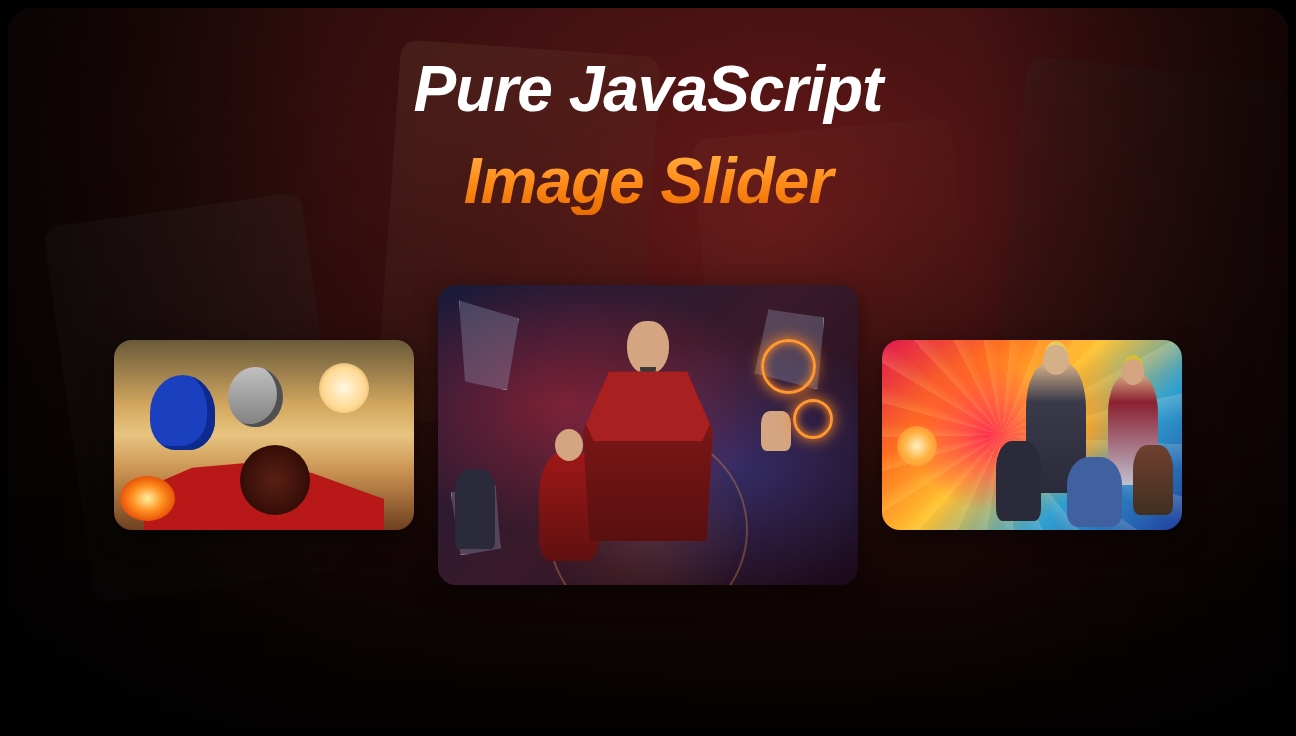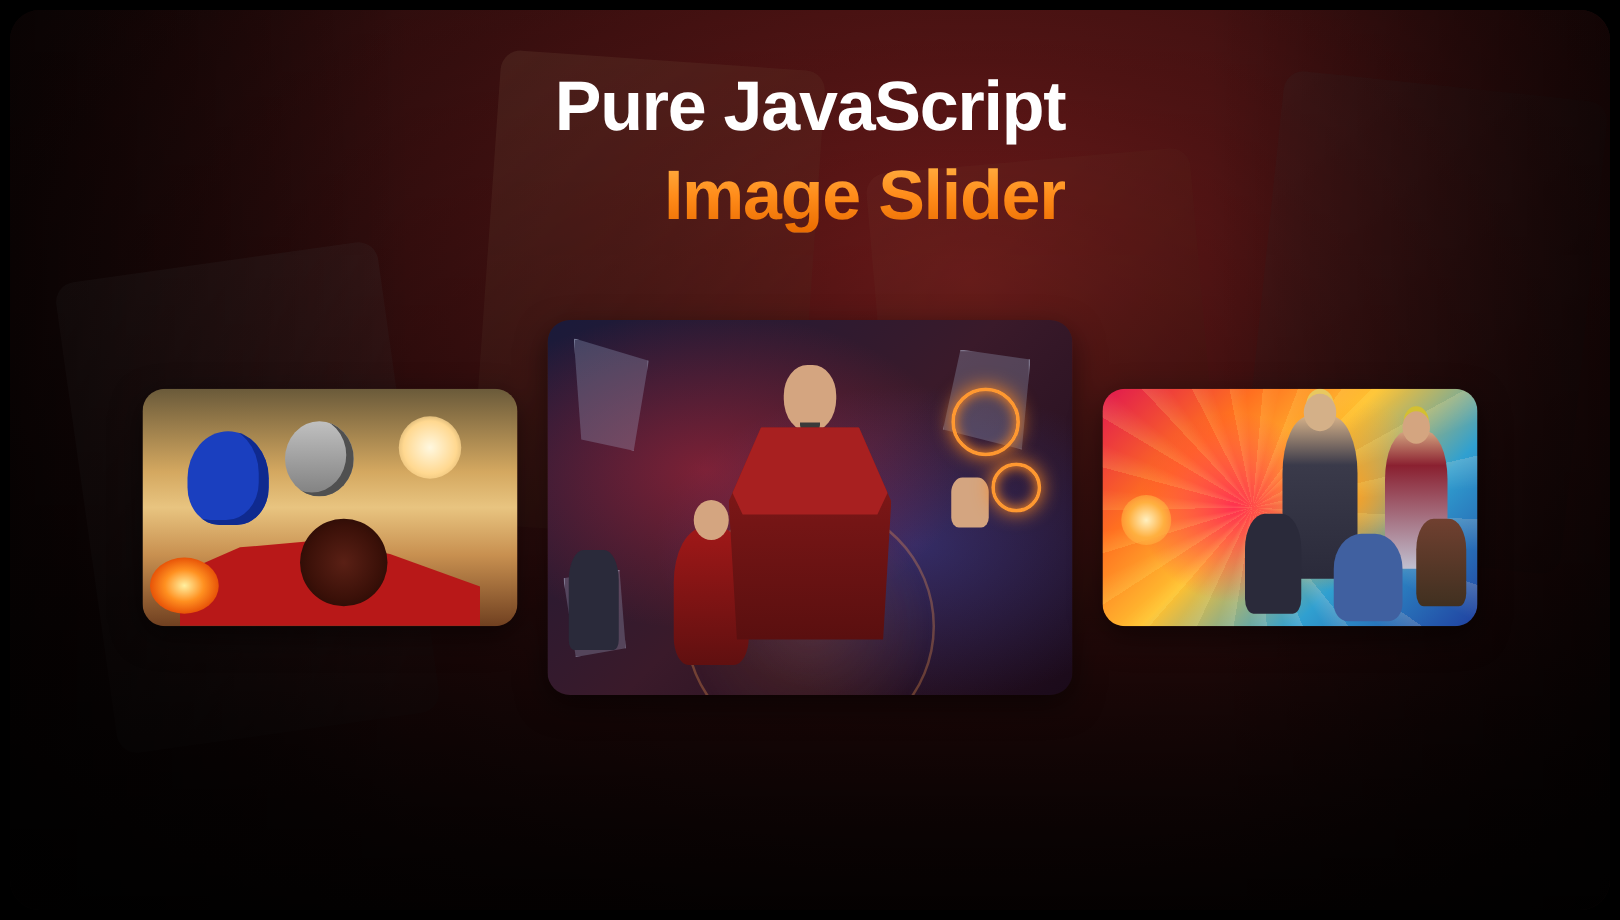--- a/index.html
+++ b/index.html
@@ -46,39 +46,39 @@
       position: relative;
       z-index: 2;
       width: 100%;
       height: 100%;
       display: flex;
       flex-direction: column;
       align-items: center;
       padding-top: 48px;
     }
     .title {
-      font-size: 56px;
+      font-size: 64px;
       font-weight: 800;
       letter-spacing: -1px;
       text-align: center;
       line-height: 1.05;
+      font-style: italic;
     }
     .title .line1 {
       color: #ffffff;
       display: block;
     }
     .title .line2 {
       display: block;
       background: linear-gradient(180deg, #ffb347 0%, #ff8c1a 50%, #e96b00 100%);
       -webkit-background-clip: text;
       background-clip: text;
       -webkit-text-fill-color: transparent;
       color: #ff8c1a;
-      margin-top: 12px;
-      text-align: right;
+      margin-top: 25px;
     }
     .slider {
       margin-top: 70px;
       display: flex;
       align-items: center;
       justify-content: center;
       gap: 24px;
       width: 100%;
     }
     .slide {

